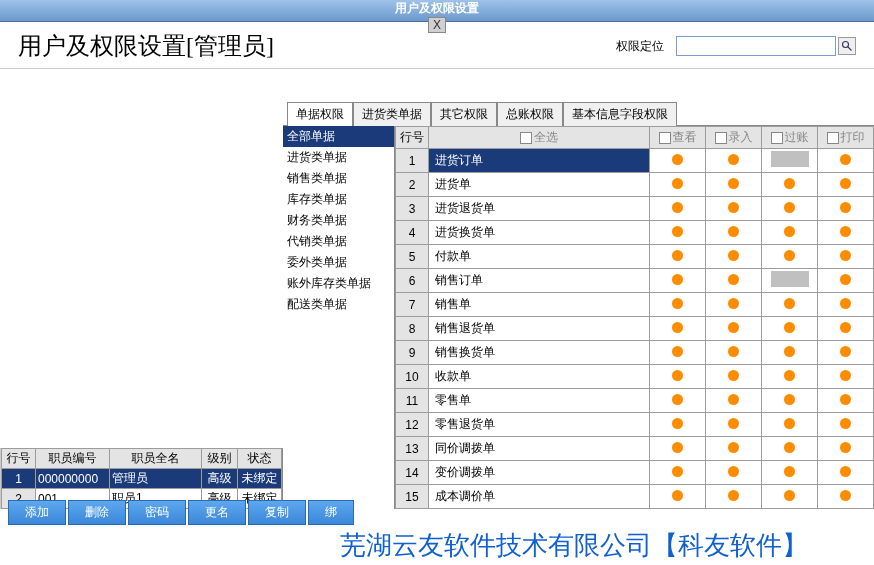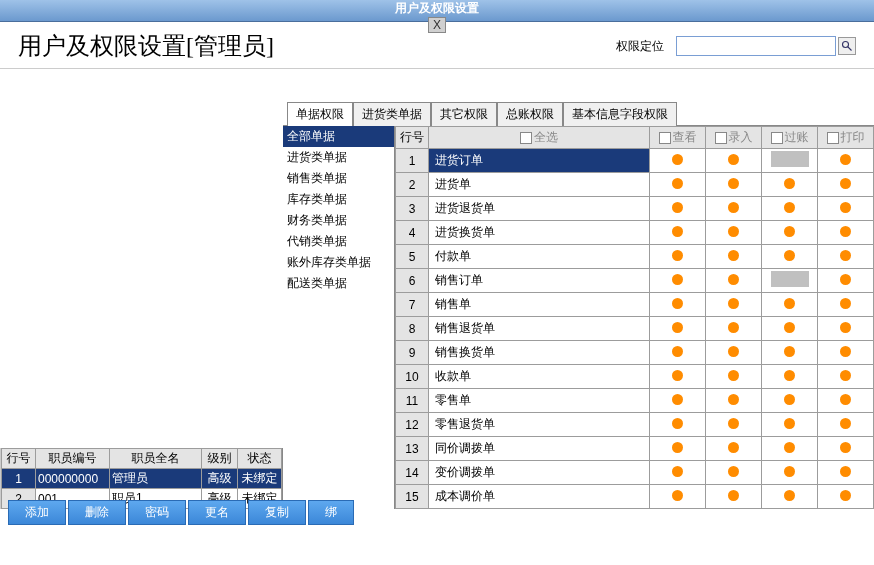--- a/index.html
+++ b/index.html
@@ -117,20 +117,21 @@
           <div class="tab">基本信息字段权限</div>
         </div>
       <div class="subbody">
         <div class="catlist" id="catlist">
             <div class="catrow sel">全部单据</div>
             <div class="catrow">进货类单据</div>
             <div class="catrow">销售类单据</div>
             <div class="catrow">库存类单据</div>
             <div class="catrow">财务类单据</div>
             <div class="catrow">代销类单据</div>
+            <div class="catrow">委外类单据</div>
             <div class="catrow">账外库存类单据</div>
             <div class="catrow">配送类单据</div>
           </div>
         <div class="ptable-wrap">
           <table class="ptable">
             <colgroup>
                 <col style="width:30px">
                 <col>
                 <col style="width:56px">
                 <col style="width:56px">
@@ -277,13 +278,14 @@
 
   <div class="footerbtns" id="fbtns">
       <div class="btn">添加</div>
       <div class="btn">删除</div>
       <div class="btn">密码</div>
       <div class="btn">更名</div>
       <div class="btn">复制</div>
       <div class="btn">绑</div>
     </div>
 
+  <div class="watermark">芜湖云友软件技术有限公司【科友软件】</div>
 </div>
 
 </body></html>

